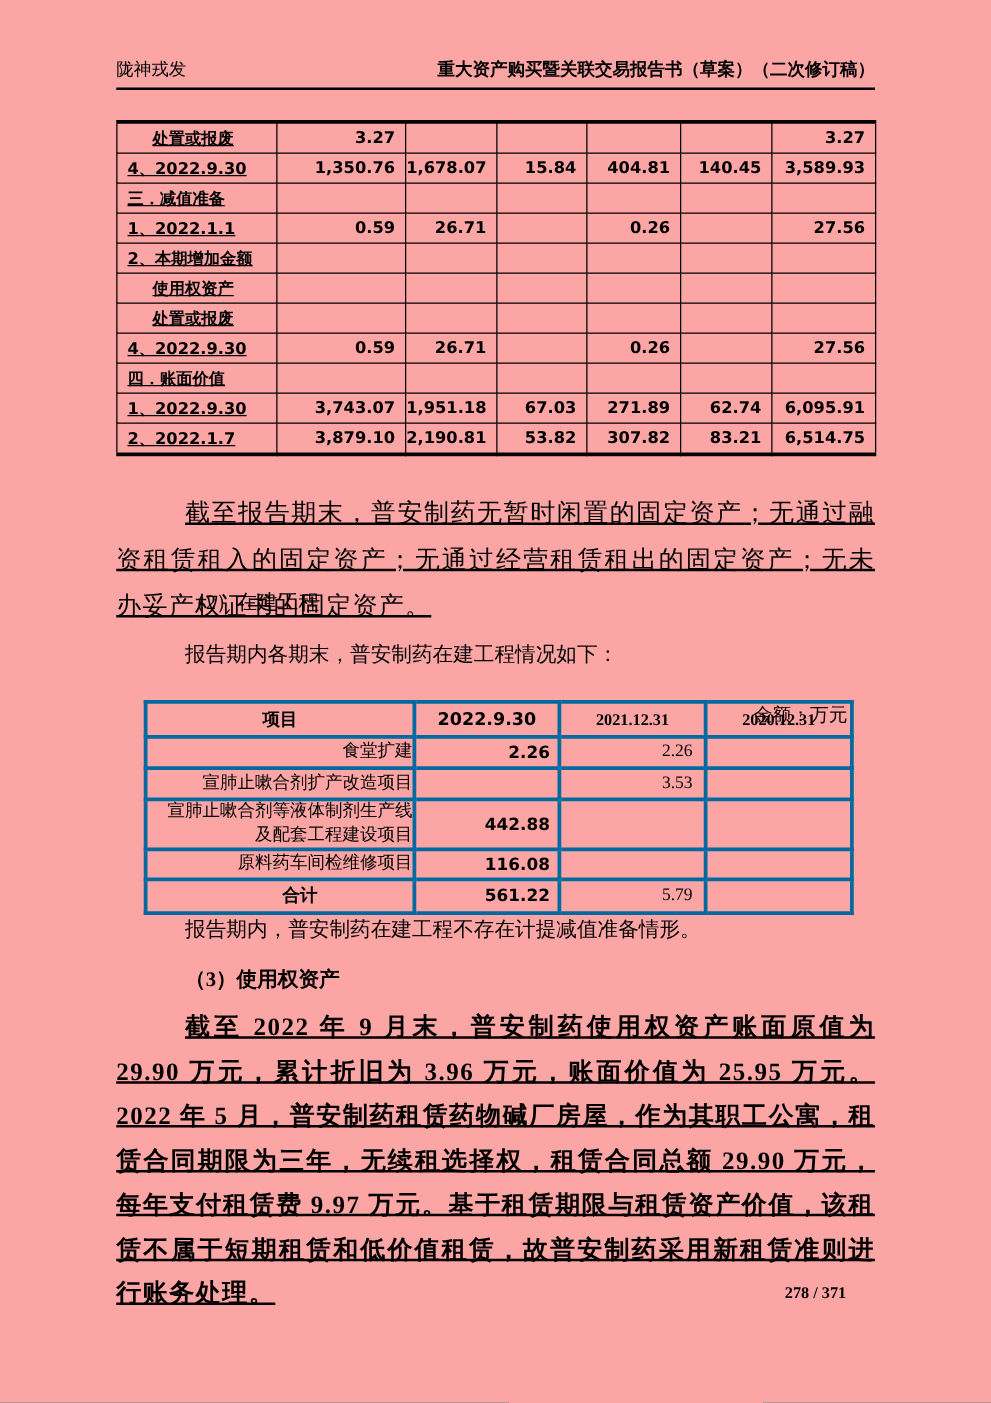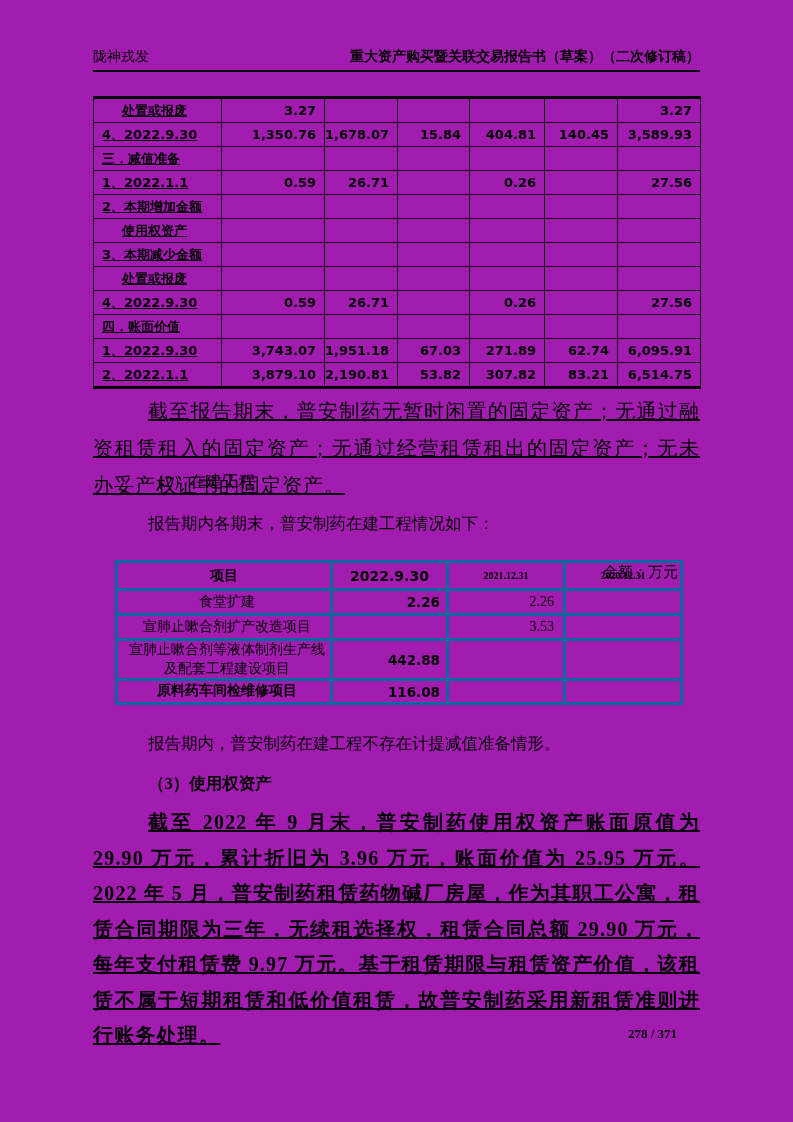--- a/index.html
+++ b/index.html
@@ -1,17 +1,17 @@
 <!DOCTYPE html>
 <html><head>
 <meta charset="utf-8">
 <style>
   html,body{margin:0;padding:0;background:#888;}
   .page{
-    position:relative;width:793px;height:1122px;background:#a21caf;
+    position:relative;width:793px;height:1122px;background:#fca5a5;
     font-family:"Liberation Serif", serif;color:#000;overflow:hidden;
     margin:0 auto;
   }
   
   .pghead{
     position:absolute;left:93px;top:48px;width:607px;height:22px;
     border-bottom:2px solid #000;font-size:14px;line-height:18px;
   }
   .pghead .left{float:left;}
   .pghead .right{float:right;font-weight:bold;}
@@ -46,26 +46,26 @@
     position:absolute;left:93px;top:563px;width:585px;margin:0;
     font-size:15px;text-align:right;
   }
   
   .t2{
     position:absolute;left:115px;top:560px;width:565px;
     border-collapse:collapse;table-layout:fixed;
     border-top:3px solid #000;border-bottom:3px solid #000;
   }
   .t2 th,.t2 td{border:3px solid #0369a1;padding:0;vertical-align:middle;overflow:hidden;}
-  .t2 th{height:25px;font-size:10px;font-weight:bold;text-align:center;}
+  .t2 th{height:25px;font-size:13px;font-weight:bold;text-align:center;}
   .t2 th.hei{font-family:"DejaVu Sans", sans-serif;font-size:14px;}
   .t2 th.serifhd{font-family:"Liberation Serif", serif;}
   .t2 td{height:22px;font-size:14px;padding-left:32px;}
-  .t2 td.plbl{text-align:center;padding-left:6px;line-height:1.3;}
-  .t2 td.plbl.b{font-weight:bold;}
+  .t2 td.plbl{text-align:right;padding-left:6px;line-height:1.3;}
+  .t2 td.plbl.b{font-weight:normal;}
   .t2 td.ctr{text-align:center;font-weight:bold;}
   .t2 td.n22{font-family:"DejaVu Sans", sans-serif;font-weight:bold;font-size:13.5px;text-align:right;padding-right:6px;}
   .t2 td.n21{font-family:"Liberation Serif", serif;font-size:14px;text-align:right;padding-right:9px;}
   .t2 tr.r2 td{height:37px;}
   .t2 tr.r3 td{border-top:2px solid #000;height:21px;}
   .t2 tr.r4 td{border-top:2px solid #000;height:24px;}
   
   .rou{
     top:805px;line-height:35.5px;letter-spacing:1.2px;font-weight:bold;
   }
@@ -145,29 +145,20 @@
       <tr>
         <td class="lbl ind">使用权资产</td>
         <td class="num"></td>
         <td class="num"></td>
         <td class="num"></td>
         <td class="num"></td>
         <td class="num"></td>
         <td class="num"></td>
       </tr>
       <tr>
-        <td class="lbl">3、本期减少金额</td>
-        <td class="num"></td>
-        <td class="num"></td>
-        <td class="num"></td>
-        <td class="num"></td>
-        <td class="num"></td>
-        <td class="num"></td>
-      </tr>
-      <tr>
         <td class="lbl ind">处置或报废</td>
         <td class="num"></td>
         <td class="num"></td>
         <td class="num"></td>
         <td class="num"></td>
         <td class="num"></td>
         <td class="num"></td>
       </tr>
       <tr>
         <td class="lbl">4、2022.9.30</td>
@@ -190,21 +181,21 @@
       <tr>
         <td class="lbl">1、2022.9.30</td>
         <td class="num">3,743.07</td>
         <td class="num">1,951.18</td>
         <td class="num">67.03</td>
         <td class="num">271.89</td>
         <td class="num">62.74</td>
         <td class="num">6,095.91</td>
       </tr>
       <tr>
-        <td class="lbl">2、2022.1.1</td>
+        <td class="lbl">2、2022.1.7</td>
         <td class="num">3,879.10</td>
         <td class="num">2,190.81</td>
         <td class="num">53.82</td>
         <td class="num">307.82</td>
         <td class="num">83.21</td>
         <td class="num">6,514.75</td>
       </tr>
     </tbody>
   </table>
 
@@ -248,20 +239,26 @@
         <td class="n22">442.88</td>
         <td class="n21"></td>
         <td class="n21"></td>
       </tr>
       <tr class="r3">
         <td class="plbl b">原料药车间检维修项目</td>
         <td class="n22">116.08</td>
         <td class="n21"></td>
         <td class="n21"></td>
       </tr>
+      <tr class="r4">
+        <td class="ctr">合计</td>
+        <td class="n22">561.22</td>
+        <td class="n21">5.79</td>
+        <td class="n21"></td>
+      </tr>
     </tbody>
   </table>
 
   <p class="hd" style="top:732px;">报告期内，普安制药在建工程不存在计提减值准备情形。</p>
 
   <p class="hd bold" style="top:772px;">（3）使用权资产</p>
 
   <p class="body rou">截至 2022 年 9 月末，普安制药使用权资产账面原值为 29.90 万元，累计折旧为 3.96 万元，账面价值为 25.95 万元。2022 年 5 月，普安制药租赁药物碱厂房屋，作为其职工公寓，租赁合同期限为三年，无续租选择权，租赁合同总额 29.90 万元，每年支付租赁费 9.97 万元。基于租赁期限与租赁资产价值，该租赁不属于短期租赁和低价值租赁，故普安制药采用新租赁准则进行账务处理。</p>
 
   <div class="pagenum">278 / 371</div>

